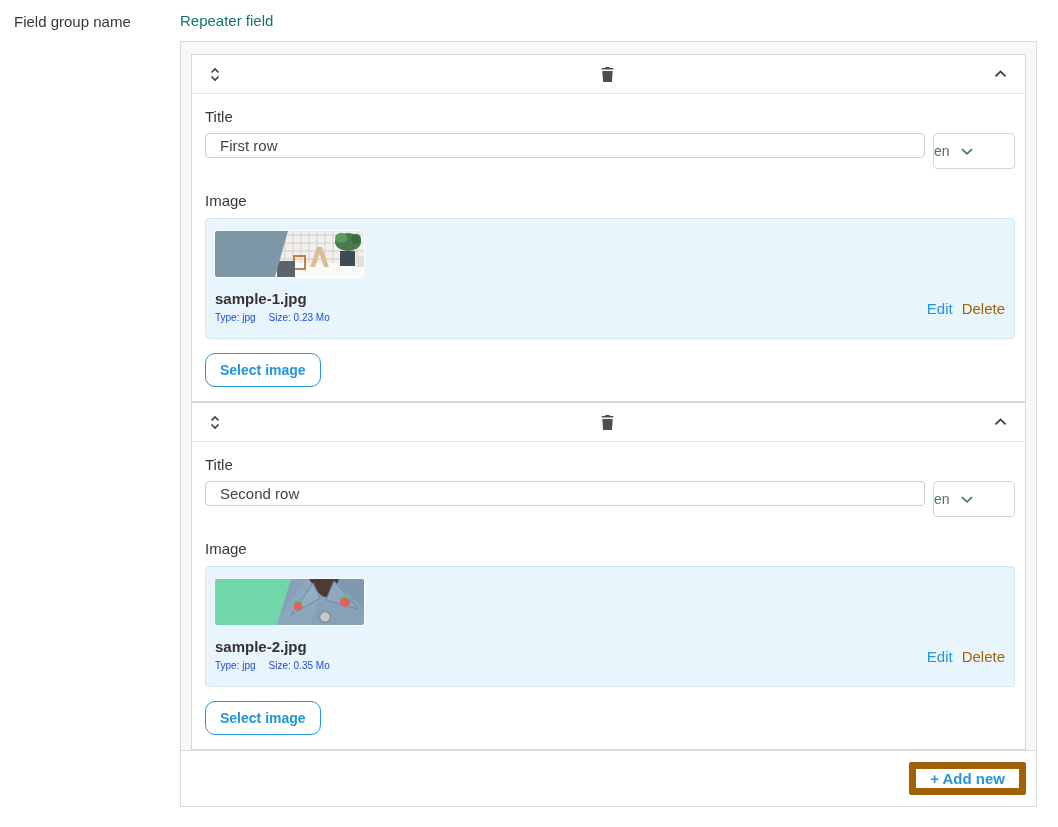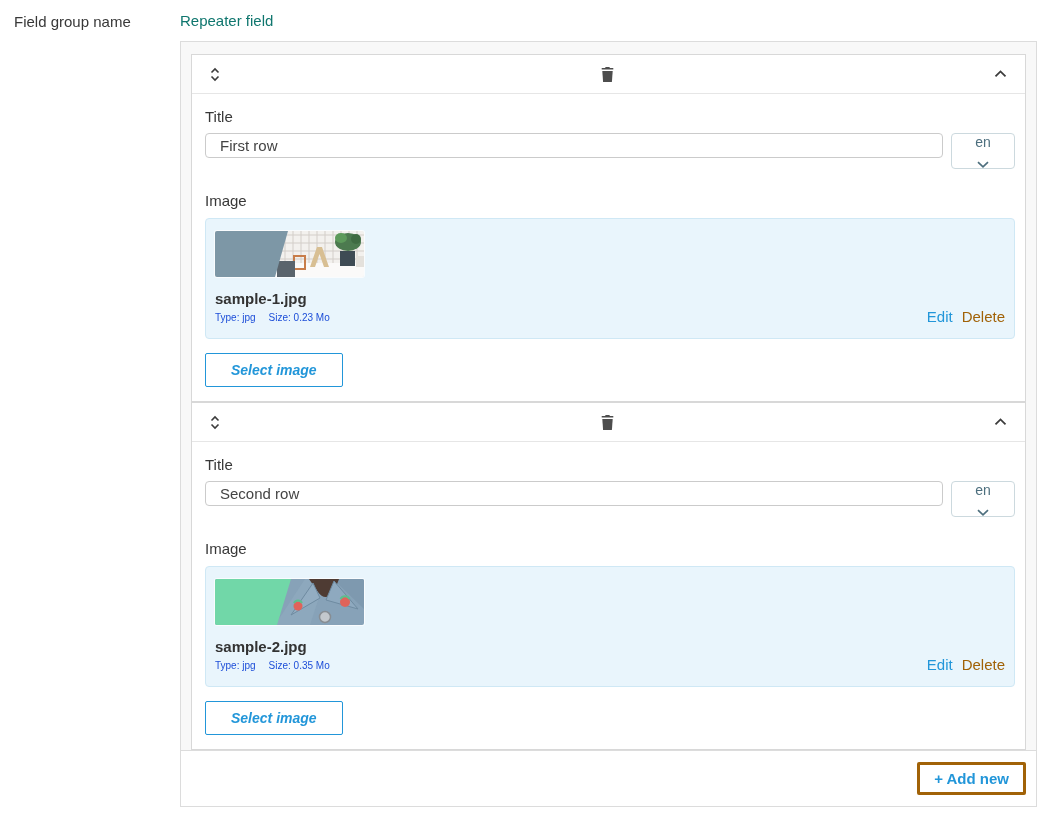--- a/index.html
+++ b/index.html
@@ -31,53 +31,53 @@
   .field-label { font-size: 15px; color: #383838; line-height: 15px; margin-bottom: 9px; }
   .image-field-label { margin-top: 24px; margin-bottom: 10px; }
 
   .title-row { display: flex; }
   .title-input {
     flex: 1; height: 25px; border: 1px solid #cbcbcb; border-radius: 4px;
     padding: 0 14px; font-size: 15px; color: #444;
     font-family: "Liberation Sans", sans-serif; outline: none; background: #fff;
   }
   .lang-select {
-    width: 64px; height: 36px; margin-left: 8px; background: #fff;
+    width: 82px; height: 36px; margin-left: 8px; background: #fff;
     border: 1px solid #ccd9de; border-radius: 4px;
     display: flex; align-items: center; gap: 11px;
-    font-size: 14px; color: #4d6f7e; cursor: pointer; user-select: none; flex-direction: column;
+    font-size: 14px; color: #4d6f7e; cursor: pointer; user-select: none;
   }
 
   .image-card {
     background: #e9f5fc; border: 1px solid #cfe8f5; border-radius: 4px;
     padding: 12px 9px 13px 9px;
   }
   .thumb { display: block; width: 149px; height: 46px; border-radius: 2px; overflow: hidden; box-shadow: 0 0 0 1px rgba(255,255,255,.7); }
-  .meta-row { display: flex; align-items: flex-end; justify-content: space-between; margin-top: 14px; }
+  .meta-row { display: flex; align-items: center; justify-content: space-between; margin-top: 14px; }
   .file-name { font-size: 15px; font-weight: bold; color: #333; line-height: 16px; }
   .file-info { font-size: 10px; color: #1d4ed8; margin-top: 4px; line-height: 14px; }
   .file-info .type { margin-right: 13px; }
   .file-links { font-size: 15px; white-space: nowrap; }
   .edit-link { color: #2296d9; text-decoration: none; cursor: pointer; margin-right: 9px; }
   .delete-link { color: #a16207; text-decoration: none; cursor: pointer; }
 
   .select-image-btn {
-    margin-top: 14px; height: 34px; padding: 0 25px;
-    background: #fff; border: 1px solid #2296d9; border-radius: 2px;
+    margin-top: 14px; height: 34px; padding: 0 14px;
+    background: #fff; border: 1px solid #2296d9; border-radius: 10px;
     color: #2296d9; font-size: 14px; font-weight: bold;
-    font-family: "Liberation Sans", sans-serif; cursor: pointer; font-style: italic;
+    font-family: "Liberation Sans", sans-serif; cursor: pointer;
   }
 
   .repeater-footer {
     background: #fff; border-top: 1px solid #dcdcdc;
     padding: 11px 10px; display: flex; justify-content: flex-end;
   }
   .add-new-btn {
     height: 33px; padding: 0 14px;
-    background: #fff; border: 3px solid #a16207; border-radius: 2px;
+    background: #fff; border: 7px solid #a16207; border-radius: 2px;
     color: #2296d9; font-size: 15px; font-weight: bold;
     font-family: "Liberation Sans", sans-serif; cursor: pointer;
   }
 </style>
 </head>
 <body>
 
 <div class="layout">
   <div class="left-col">
     <div class="field-group-label">Field group name</div>

